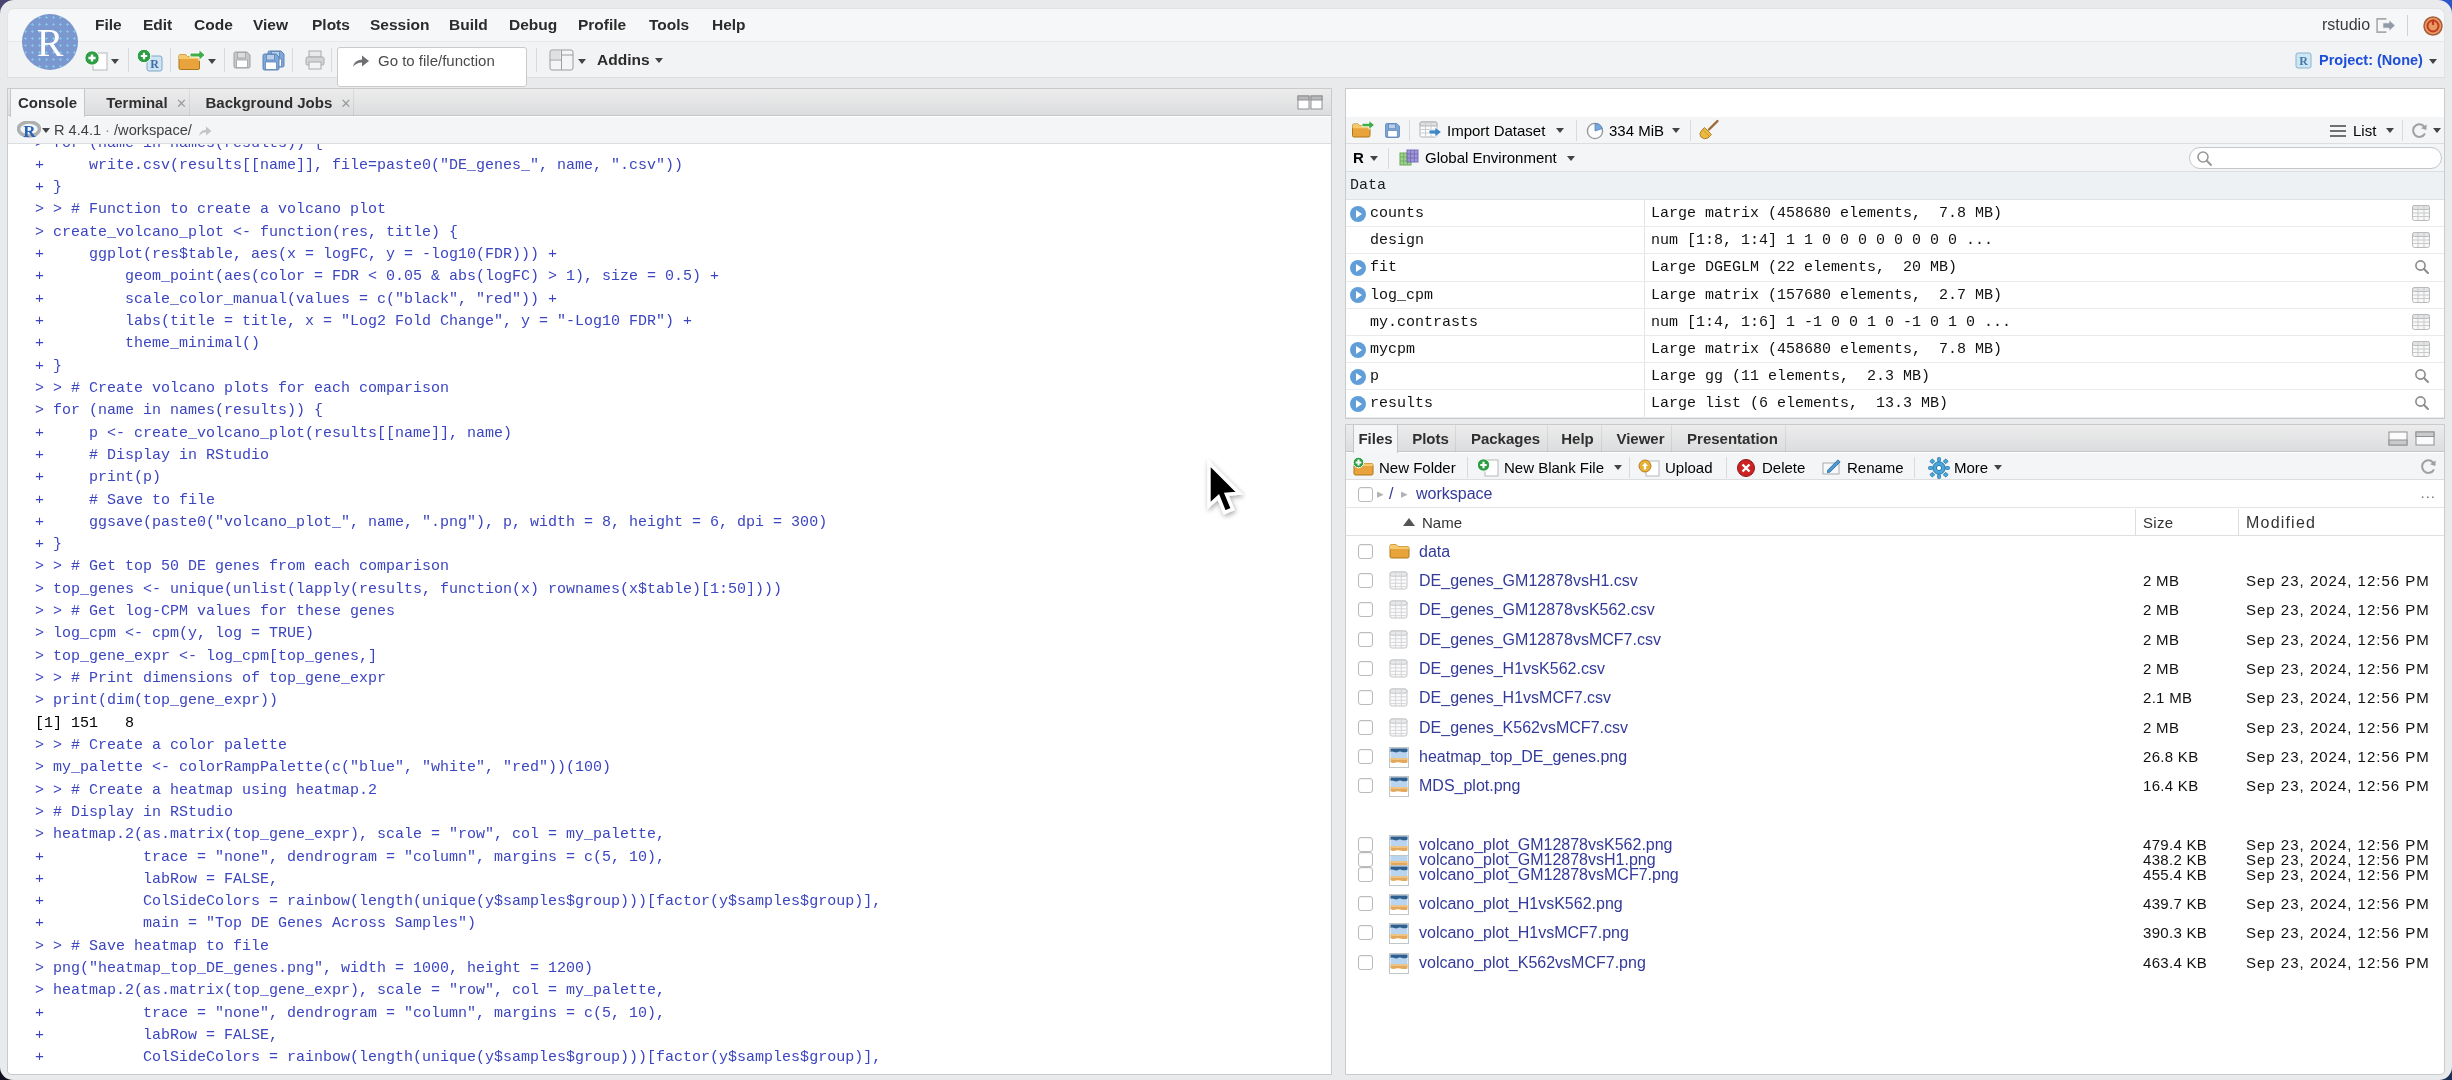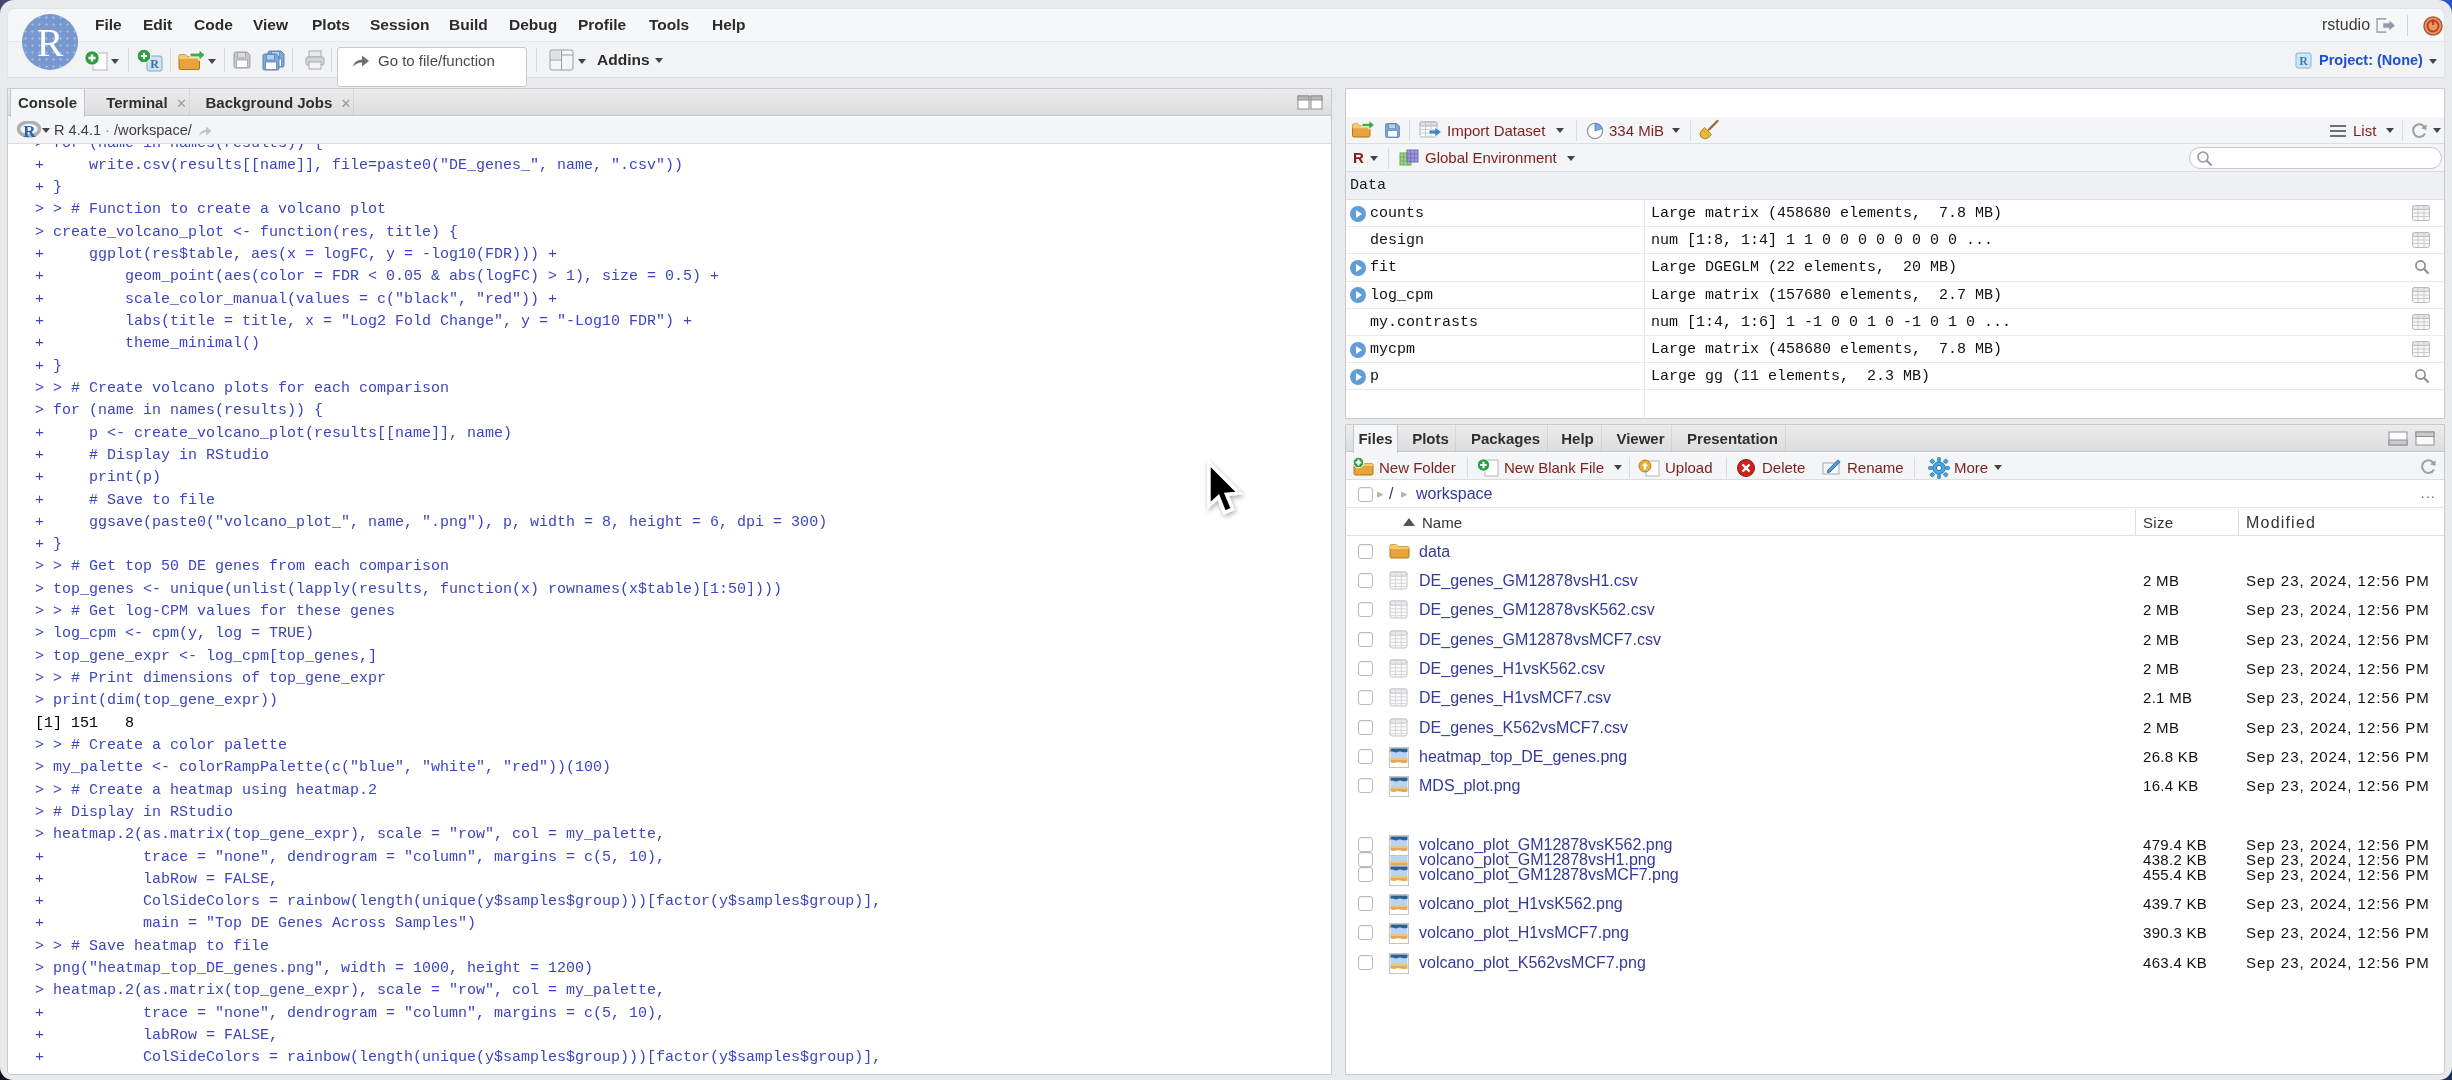--- a/index.html
+++ b/index.html
@@ -62,21 +62,21 @@
 .filerow { position:absolute; left:0; right:0; height:29.55px; font-size:16px; }
 .filerow .nm { position:absolute; left:73px; top:0; line-height:29.5px; color:#333a99; }
 .filerow .sz { position:absolute; left:797px; top:0; line-height:29.5px; color:#111; font-size:15px; letter-spacing:0.3px; }
 .filerow .md { position:absolute; left:900px; top:0; line-height:29.5px; color:#111; font-size:15px; letter-spacing:1px; }
 .cb { position:absolute; left:12px; top:7px; width:15px; height:15px; background:#fff; border:1px solid #b9babc; border-radius:3px; box-shadow:inset 0 1px 1px rgba(0,0,0,.06); }
 .ficon { position:absolute; left:43px; top:5px; }
 svg { display:block; }
 
 .icon { position:absolute; }
 .sep-v { position:absolute; width:1px; background:#d9dadb; }
-.ttext { position:absolute; font-size:15px; color:#7f1d1d; }
+.ttext { position:absolute; font-size:15px; color:#000000; }
 #cursor { z-index:99; }
 
 </style>
 </head>
 <body>
 
 <div class="abs" id="menubar"></div>
 <div class="abs" id="toolbar"></div>
 <div class="abs" id="c-tl"></div>
 <div class="abs" id="c-tr"></div>
@@ -479,20 +479,31 @@
       <span class="bluedot"></span>
       <span class="nm">p</span>
       <span class="vl">Large gg (11 elements,  2.3 MB)</span>
       <span style="position:absolute; right:14px; top:5px;">
         <svg width="16" height="16" viewBox="0 0 16 16">
           <circle cx="6.5" cy="6.5" r="4.6" fill="none" stroke="#8a8b8d" stroke-width="1.6"></circle>
           <line x1="10" y1="10" x2="14" y2="14" stroke="#8a8b8d" stroke-width="2" stroke-linecap="round"></line>
         </svg>
       </span>
     </div>
+  <div class="envrow" style="top:301.4px;">
+      <span class="bluedot"></span>
+      <span class="nm">results</span>
+      <span class="vl">Large list (6 elements,  13.3 MB)</span>
+      <span style="position:absolute; right:14px; top:5px;">
+        <svg width="16" height="16" viewBox="0 0 16 16">
+          <circle cx="6.5" cy="6.5" r="4.6" fill="none" stroke="#8a8b8d" stroke-width="1.6"></circle>
+          <line x1="10" y1="10" x2="14" y2="14" stroke="#8a8b8d" stroke-width="2" stroke-linecap="round"></line>
+        </svg>
+      </span>
+    </div>
 </div>
 
 <div class="abs panel" id="p-files">
   <div class="tabbar">
     <div class="tab active" style="left:7px; width:45px;">Files</div>
     <div class="tab" style="left:60px; width:50px;">Plots</div>
     <div class="tab" style="left:118px; width:84px;">Packages</div>
     <div class="tab" style="left:208px; width:48px;">Help</div>
     <div class="tab" style="left:264px; width:62px;">Viewer</div>
     <div class="tab" style="left:334px; width:106px;">Presentation</div>

